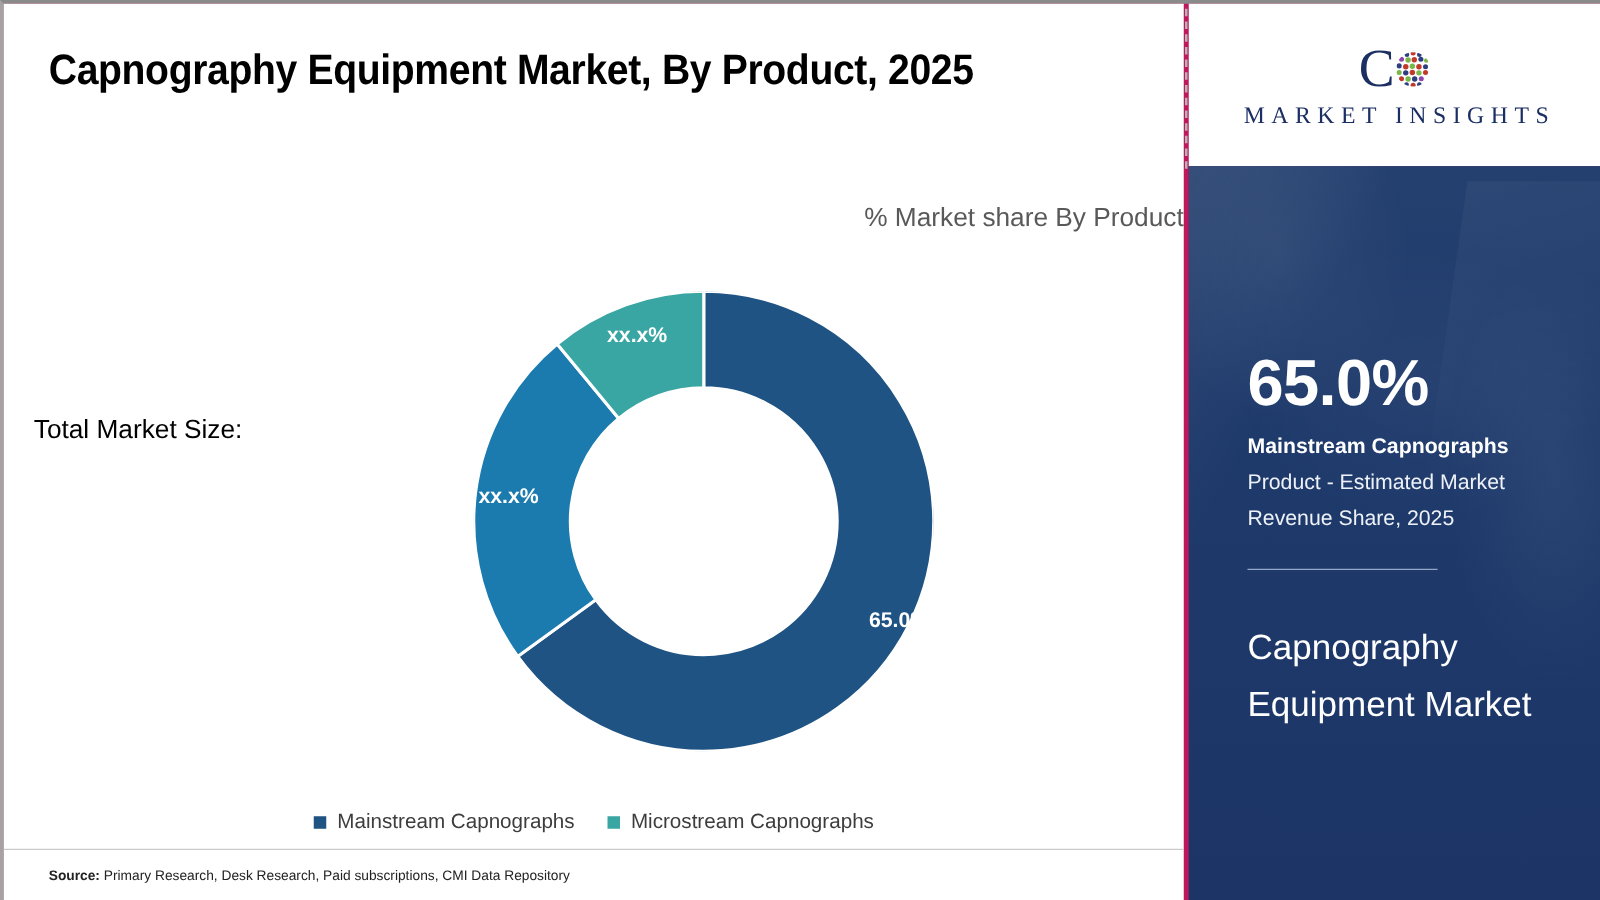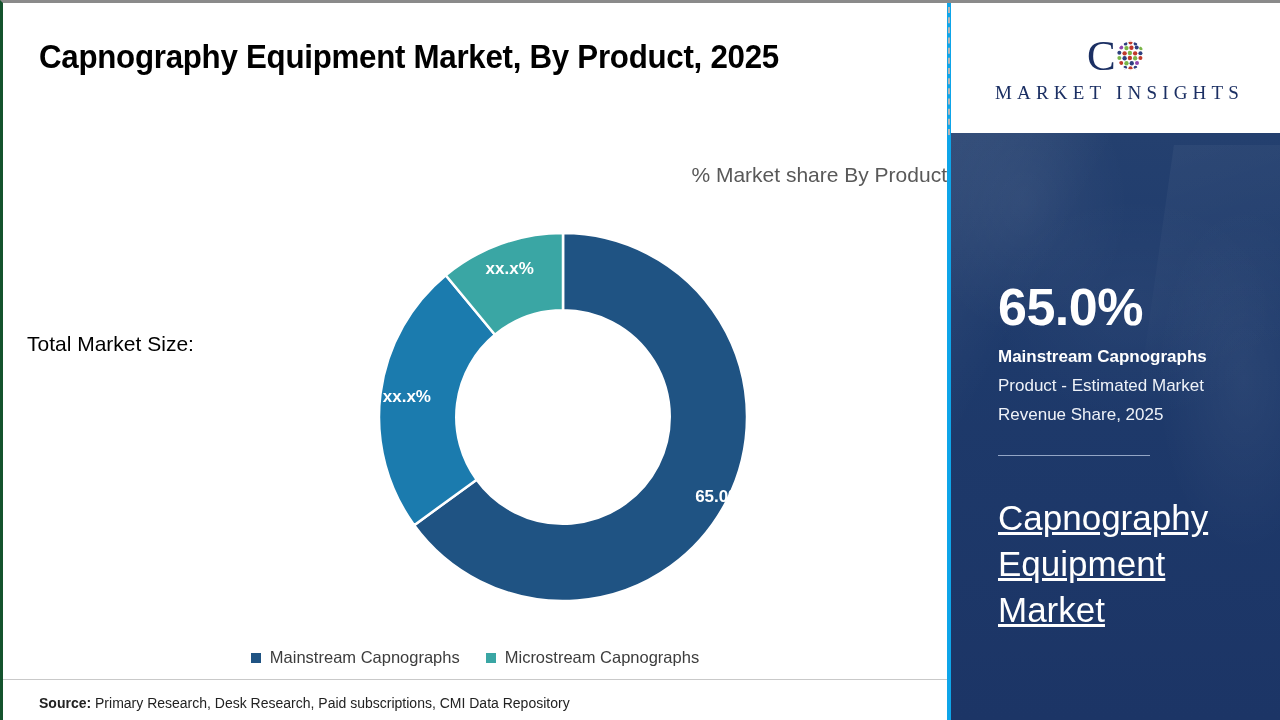--- a/index.html
+++ b/index.html
@@ -12,22 +12,22 @@
     height: 720px;
     font-family: "Liberation Sans", sans-serif;
     overflow: hidden;
   }
   #root {
     position: relative;
     width: 1280px;
     height: 720px;
     box-sizing: border-box;
     border-top: 3px solid #8a8a8a;
-    border-left: 3px solid #14532d;
-    background: #0ea5e9;
+    border-left: 3px solid #a3a3a3;
+    background: #be185d;
   }
 
   
   .left-panel {
     position: absolute;
     left: 0; top: 0;
     width: 944px;
     height: 717px;
     background: #ffffff;
   }
@@ -129,21 +129,21 @@
     left: 0;
     top: 676px;
     width: 944px;
     height: 1px;
     background: #c9c9c9;
   }
   .source-line {
     position: absolute;
     left: 36px;
     top: 692px;
-    font-size: 14px;
+    font-size: 11px;
     color: #222222;
     font-family: "Liberation Sans", sans-serif;
     white-space: nowrap;
   }
   .source-line b { font-weight: bold; }
 
   
   .divider {
     position: absolute;
     left: 945px;
@@ -263,25 +263,24 @@
     background: #93a6c6;
     z-index: 2;
   }
 
   .market-name {
     position: absolute;
     left: 47px;
     top: 362px;
     width: 250px;
     font-family: "Liberation Sans", sans-serif;
-    font-size: 35px;
+    font-size: 28px;
     line-height: 46px;
     color: #ffffff;
     z-index: 2;
-    text-decoration: underline;
   }
 </style>
 </head>
 <body>
 
 <div id="root">
 
   <div class="left-panel">
 
     <div class="chart-title">Capnography Equipment Market, By Product, 2025</div>

